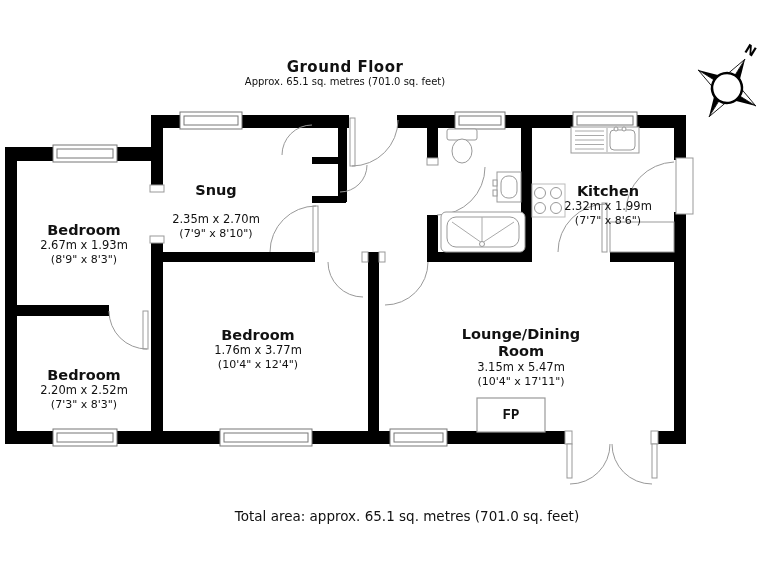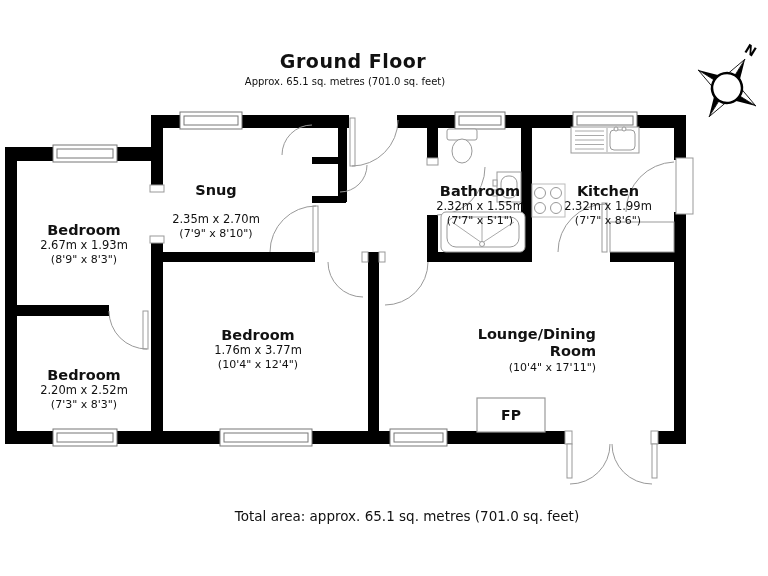--- a/index.html
+++ b/index.html
@@ -1,29 +1,29 @@
 <!DOCTYPE html>
 <html><head>
 <meta charset="utf-8">
 <style>
   html,body{margin:0;padding:0;background:#ffffff;}
   .plan{position:relative;width:768px;height:576px;background:#ffffff;overflow:hidden;
         font-family:"DejaVu Sans","Liberation Sans",sans-serif;color:#111;}
   .plan svg{position:absolute;left:0;top:0;}
   .hdr{position:absolute;left:345px;transform:translateX(-50%);text-align:center;white-space:nowrap;}
-  .hdr.title{top:50px;font-size:19px;font-weight:bold;letter-spacing:.5px;margin-left:8px;}
+  .hdr.title{top:58px;font-size:15px;font-weight:bold;letter-spacing:.5px;}
   .hdr.subtitle{top:76px;font-size:10px;}
   .room-label{position:absolute;transform:translateX(-50%);text-align:center;white-space:nowrap;line-height:1.2;}
   .room-name{font-size:14.5px;font-weight:bold;margin-top:36px;}
   .room-name.gap{margin-bottom:14px;}
   .room-metric{font-size:11.5px;}
   .room-imperial{font-size:11px;}
-  .room-label.wrap{white-space:normal;width:150px;text-align:right;}
+  .room-label.wrap{white-space:normal;width:150px;}
   .fp-label{position:absolute;left:477px;top:398px;width:68px;height:20px;line-height:34px;
-            text-align:center;font-size:14px;font-weight:bold;}
+            text-align:center;font-size:14px;font-weight:bold;font-family:Liberation Mono, monospace;}
   .footer{position:absolute;left:380px;top:508px;transform:translateX(-50%);
           font-size:13.5px;white-space:nowrap;margin-left:27px;}
 </style>
 </head>
 <body>
 
 <div class="plan">
 
   <svg width="768" height="576" viewBox="0 0 768 576">
 
@@ -169,25 +169,20 @@
     <div class="room-metric">2.67m x 1.93m</div>
     <div class="room-imperial">(8'9" x 8'3")</div>
   </div>
 
   <div class="room-label" style="left:216px;top:146px">
     <div class="room-name gap">Snug</div>
     <div class="room-metric">2.35m x 2.70m</div>
     <div class="room-imperial">(7'9" x 8'10")</div>
   </div>
 
-  <div class="room-label" style="left:480px;top:147px">
-    <div class="room-name">Bathroom</div>
-    <div class="room-metric">2.32m x 1.55m</div>
-    <div class="room-imperial">(7'7" x 5'1")</div>
-  </div>
 
   <div class="room-label" style="left:608px;top:147px">
     <div class="room-name">Kitchen</div>
     <div class="room-metric">2.32m x 1.99m</div>
     <div class="room-imperial">(7'7" x 8'6")</div>
   </div>
 
   <div class="room-label" style="left:84px;top:331px">
     <div class="room-name">Bedroom</div>
     <div class="room-metric">2.20m x 2.52m</div>
@@ -195,20 +190,21 @@
   </div>
 
   <div class="room-label" style="left:258px;top:291px">
     <div class="room-name">Bedroom</div>
     <div class="room-metric">1.76m x 3.77m</div>
     <div class="room-imperial">(10'4" x 12'4")</div>
   </div>
 
   <div class="room-label wrap" style="left:521px;top:290px">
     <div class="room-name">Lounge/Dining Room</div>
+    <div class="room-metric">3.15m x 5.47m</div>
     <div class="room-imperial">(10'4" x 17'11")</div>
   </div>
 
   <div class="fp-label">FP</div>
 
   <div class="footer">Total area: approx. 65.1 sq. metres (701.0 sq. feet)</div>
 
 </div>
 
 </body></html>

